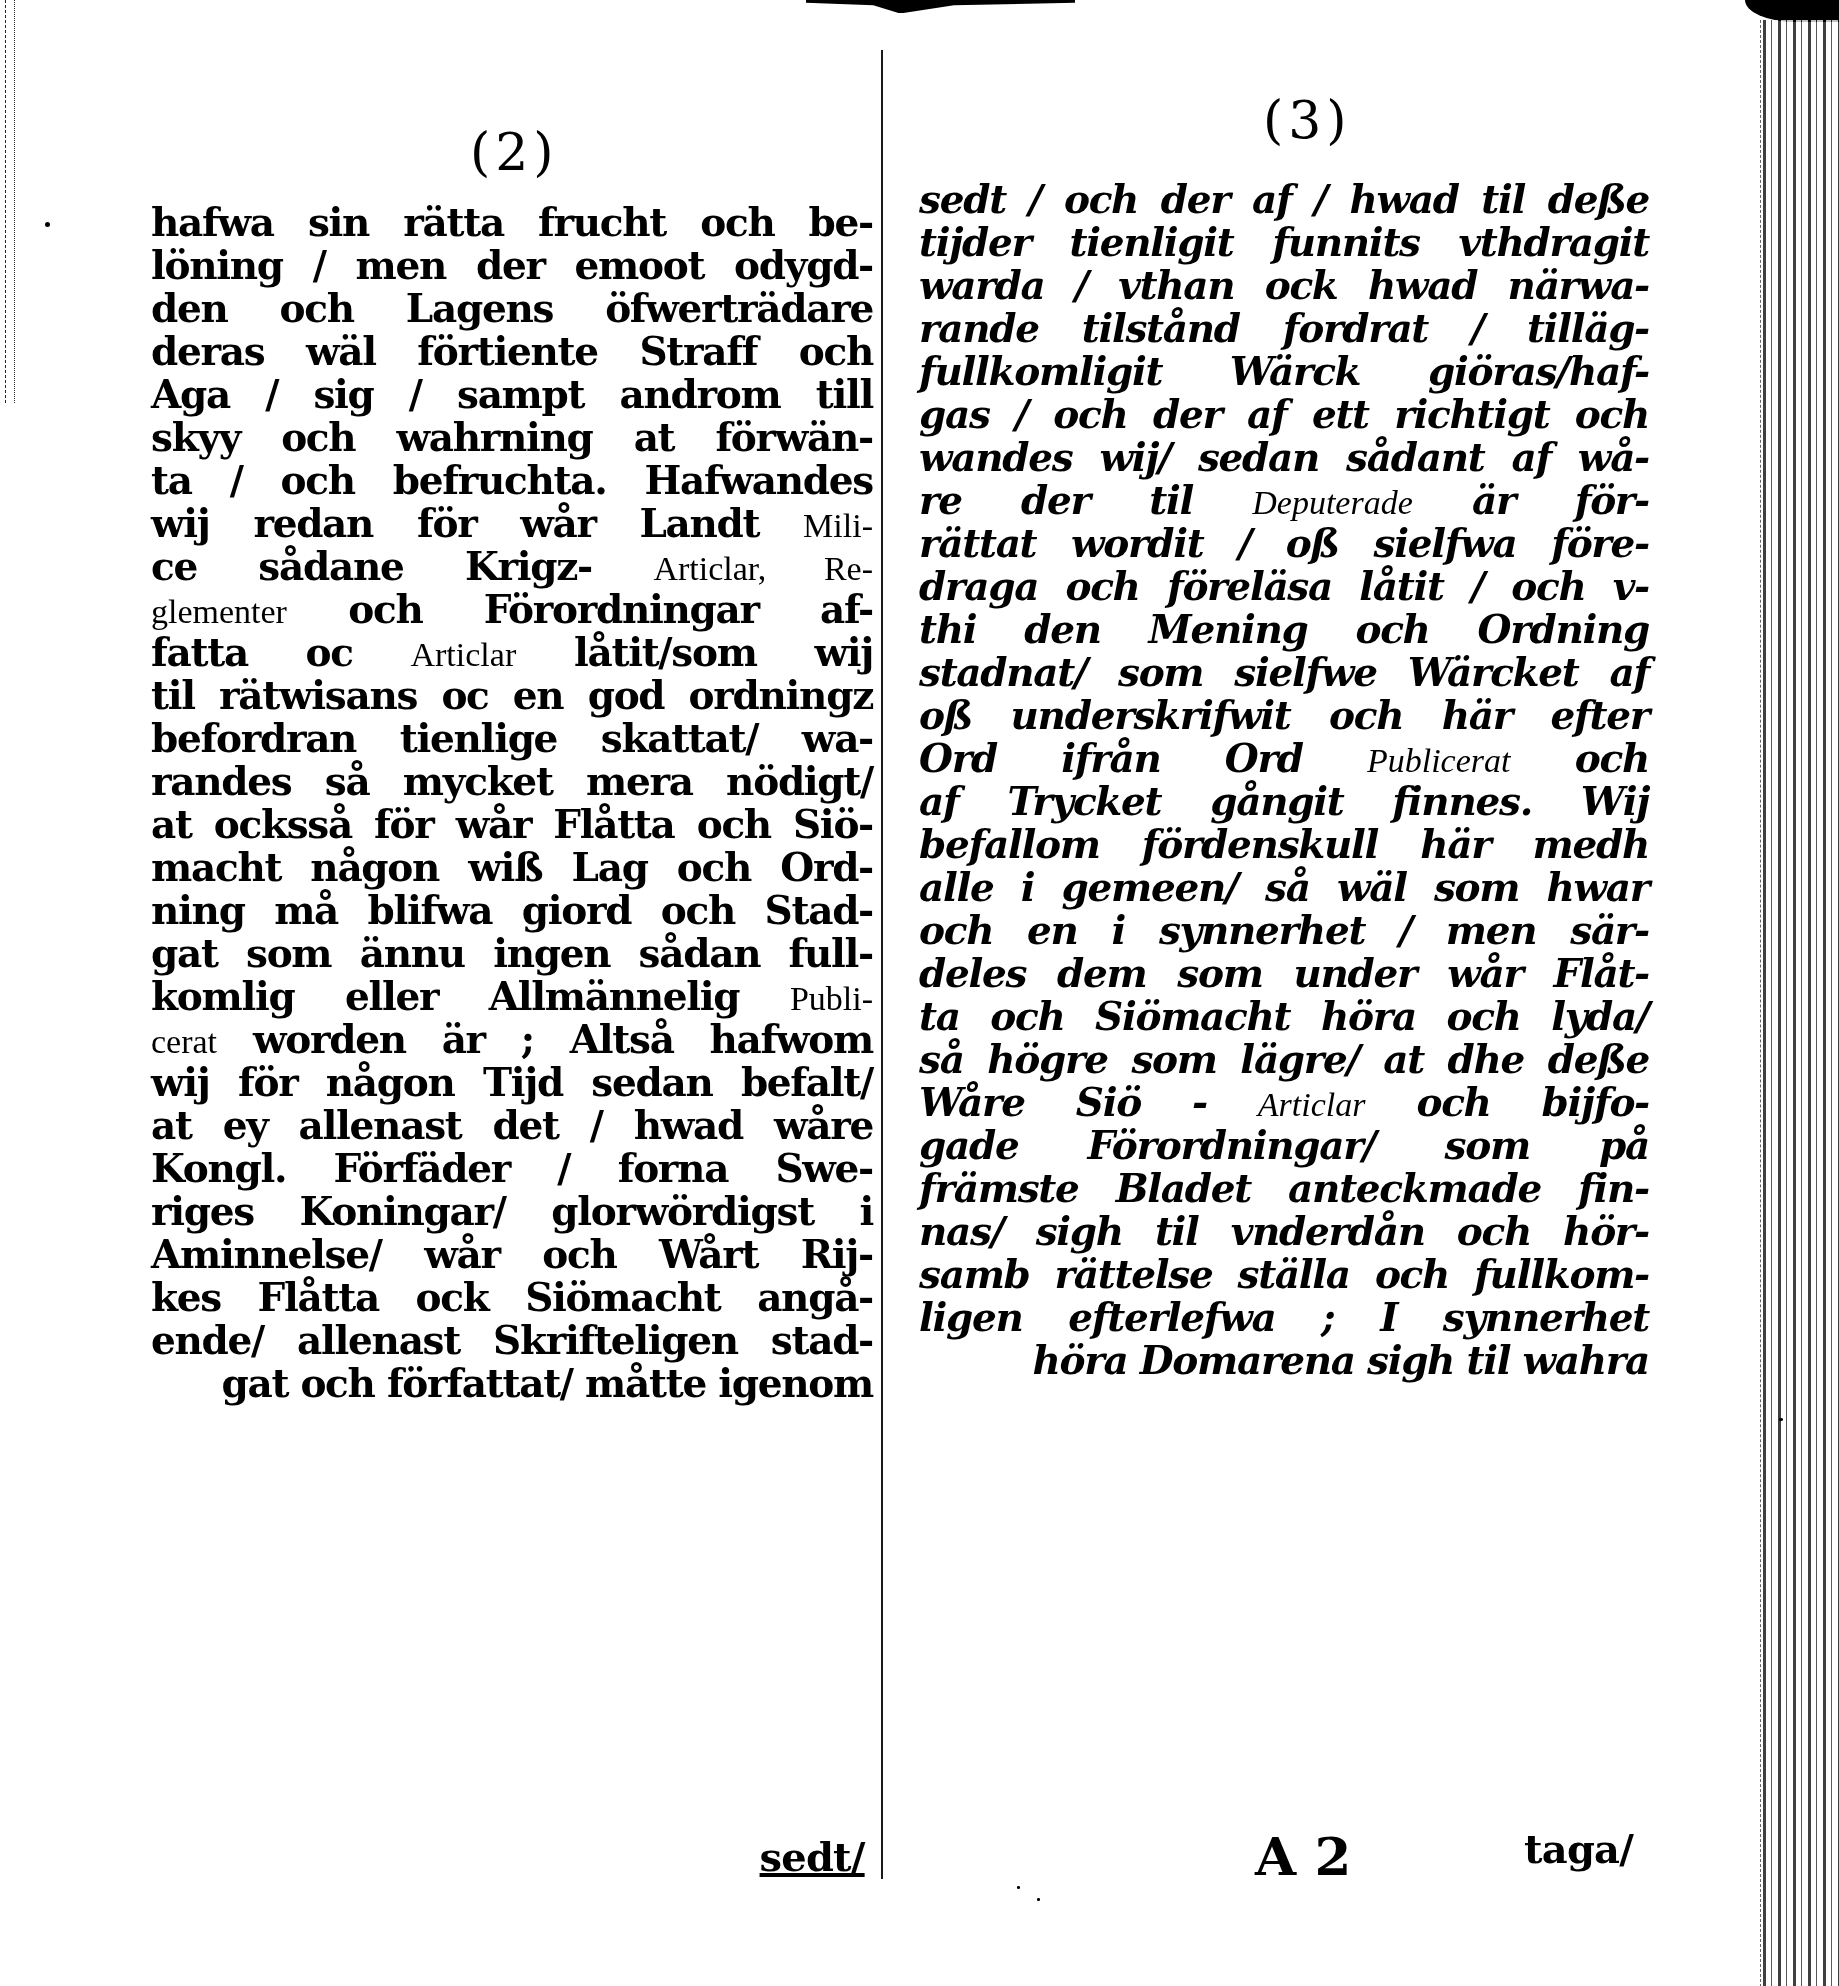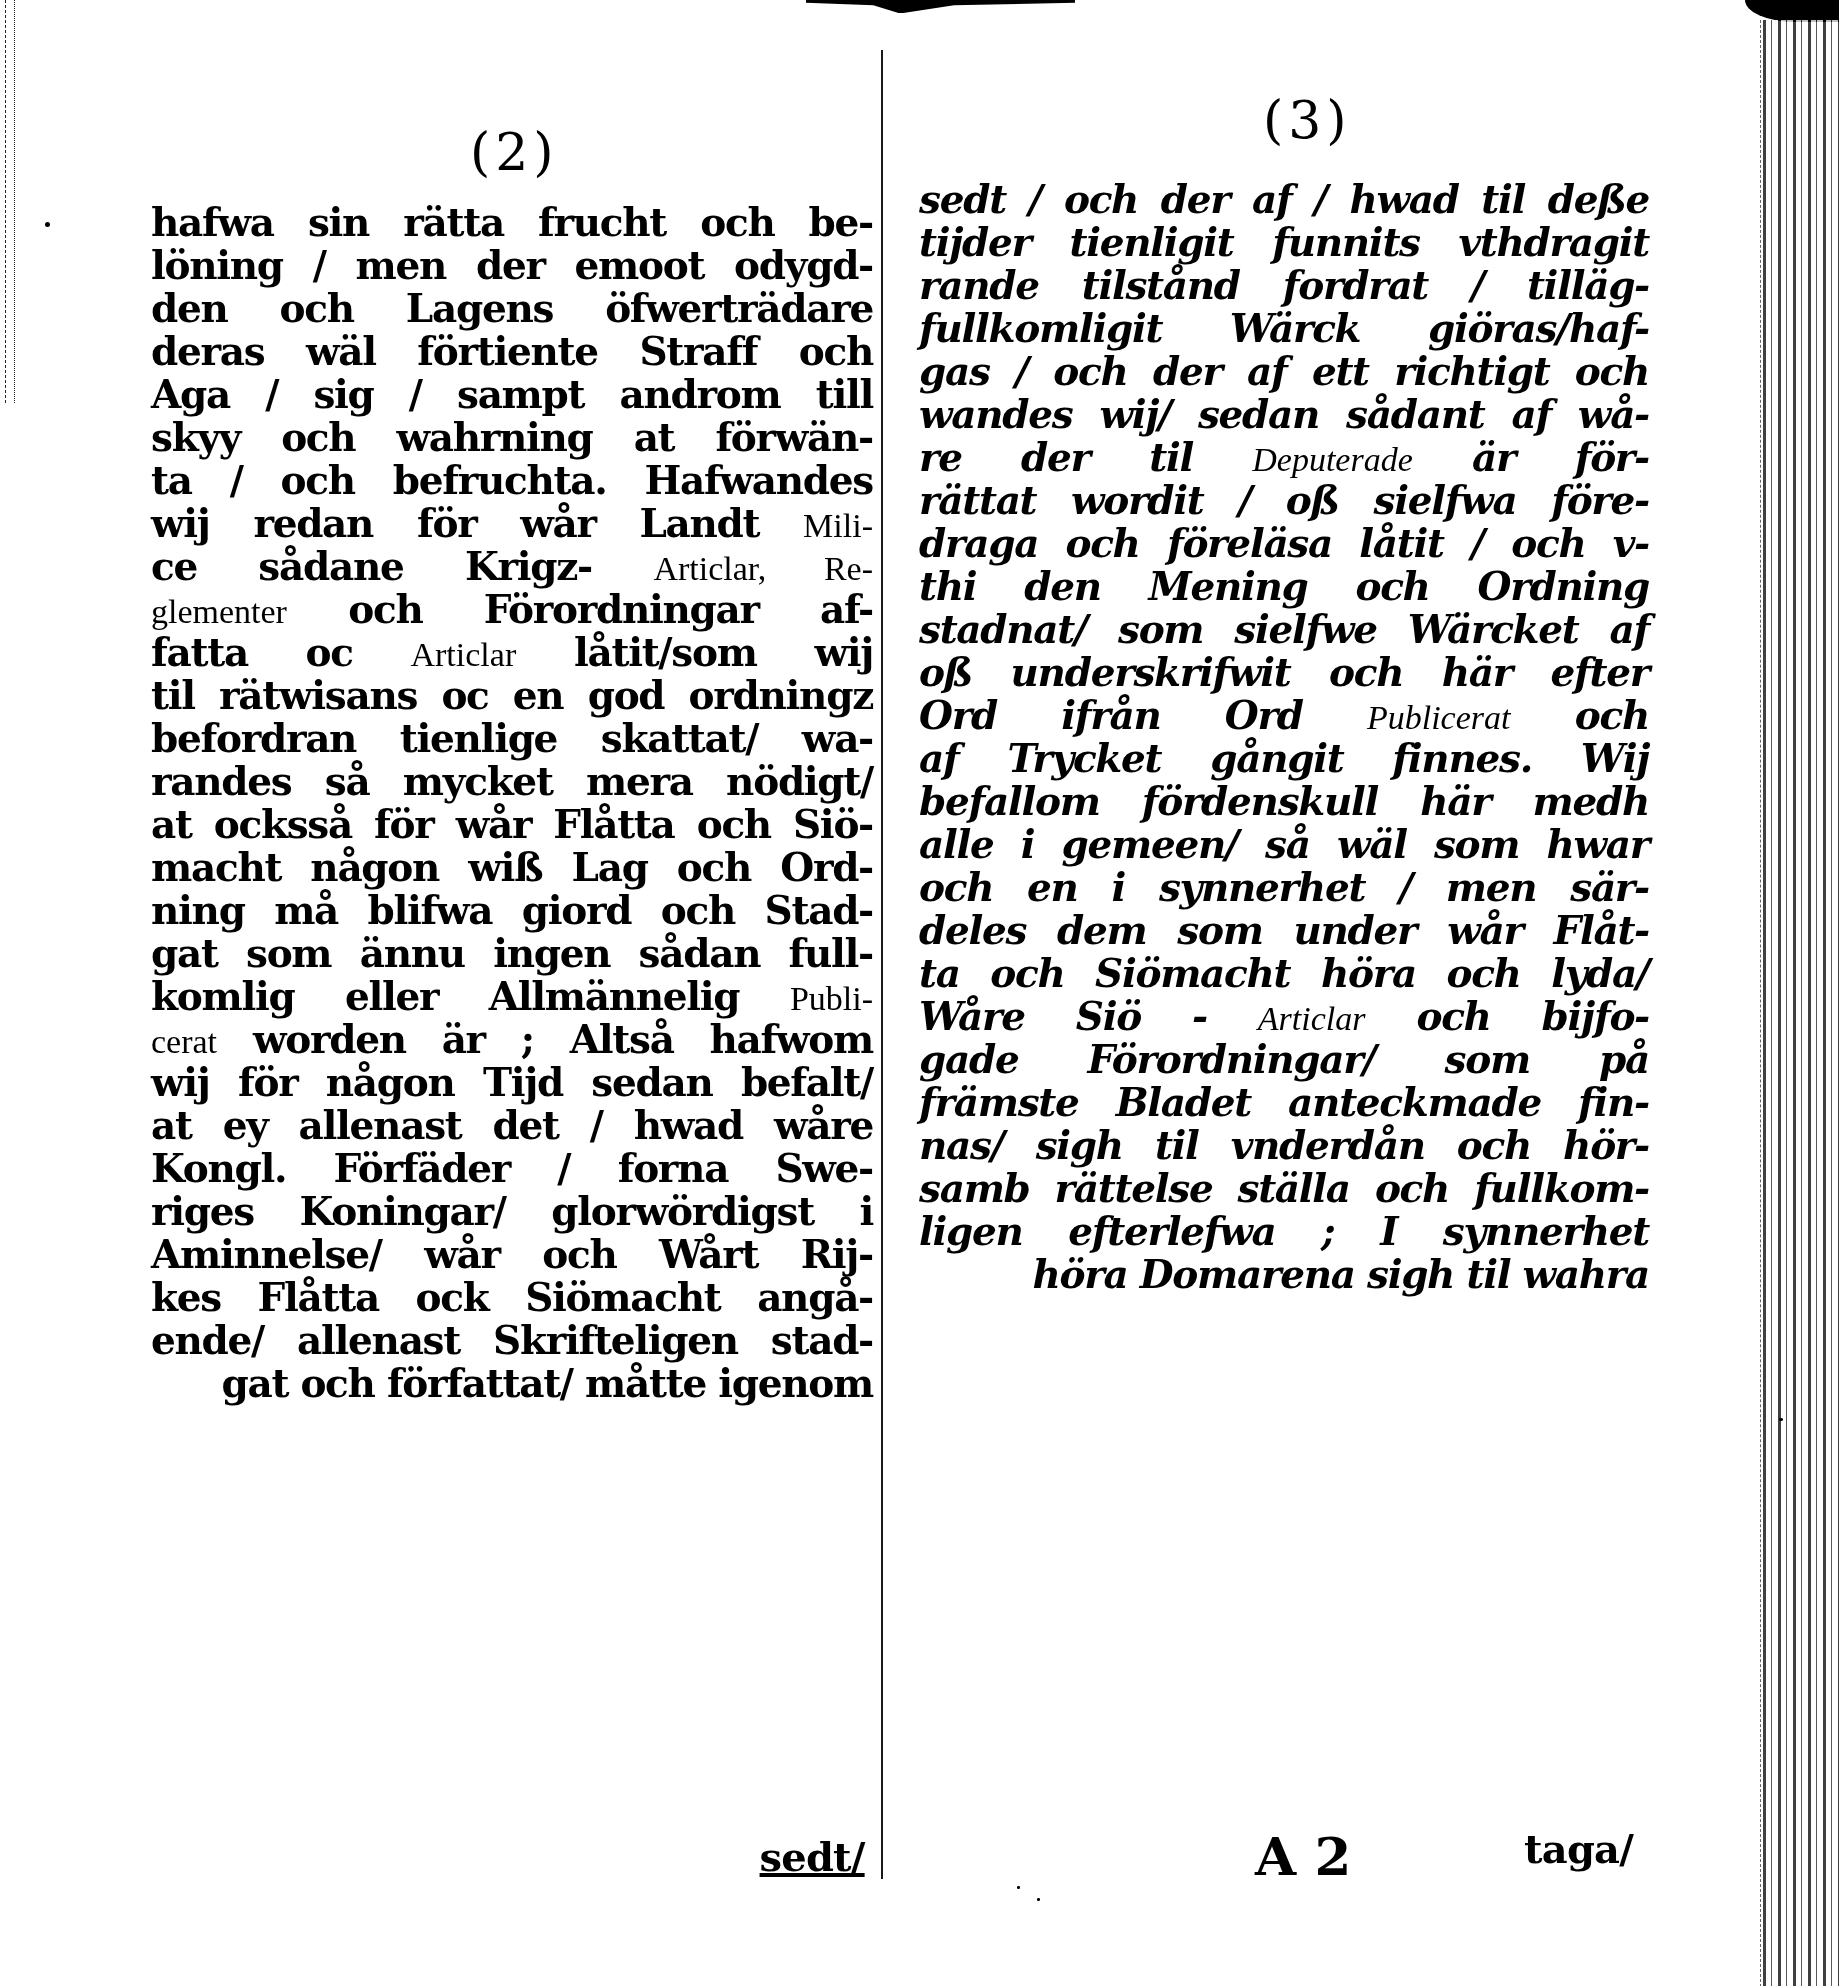--- a/index.html
+++ b/index.html
@@ -202,37 +202,39 @@
         <span class="line last">gat och författat/ måtte igenom</span>
       </div>
     <div class="catchword-row">sedt/</div>
   </div>
 
   <div class="page page-right">
     <div class="page-number">(3)</div>
     <div class="text-block" id="right-text">
         <span class="line">sedt / och der af / hwad til deße</span>
         <span class="line">tijder tienligit funnits vthdragit</span>
+        <span class="line">warda / vthan ock hwad närwa-</span>
         <span class="line">rande tilstånd fordrat / tilläg-</span>
         <span class="line">fullkomligit Wärck giöras/haf-</span>
         <span class="line">gas / och der af ett richtigt och</span>
         <span class="line">wandes wij/ sedan sådant af wå-</span>
         <span class="line">re der til <span class="antiqua">Deputerade</span> är för-</span>
         <span class="line">rättat wordit / oß sielfwa före-</span>
         <span class="line">draga och föreläsa låtit / och v-</span>
         <span class="line">thi den Mening och Ordning</span>
         <span class="line">stadnat/ som sielfwe Wärcket af</span>
         <span class="line">oß underskrifwit och här efter</span>
         <span class="line">Ord ifrån Ord <span class="antiqua">Publicerat</span> och</span>
         <span class="line">af Trycket gångit finnes. Wij</span>
         <span class="line">befallom fördenskull här medh</span>
         <span class="line">alle i gemeen/ så wäl som hwar</span>
         <span class="line">och en i synnerhet /   men sär-</span>
         <span class="line">deles dem som under wår Flåt-</span>
         <span class="line">ta och Siömacht höra och lyda/</span>
+        <span class="line">så högre som lägre/ at dhe deße</span>
         <span class="line">Wåre Siö - <span class="antiqua">Articlar</span> och bijfo-</span>
         <span class="line">gade Förordningar/ som på</span>
         <span class="line">främste Bladet anteckmade fin-</span>
         <span class="line">nas/ sigh til vnderdån och hör-</span>
         <span class="line">samb rättelse ställa och fullkom-</span>
         <span class="line">ligen efterlefwa ; I synnerhet</span>
         <span class="line last">höra Domarena sigh til wahra</span>
       </div>
     <div class="signature">A 2</div>
     <div class="catchword-row">taga/</div>

